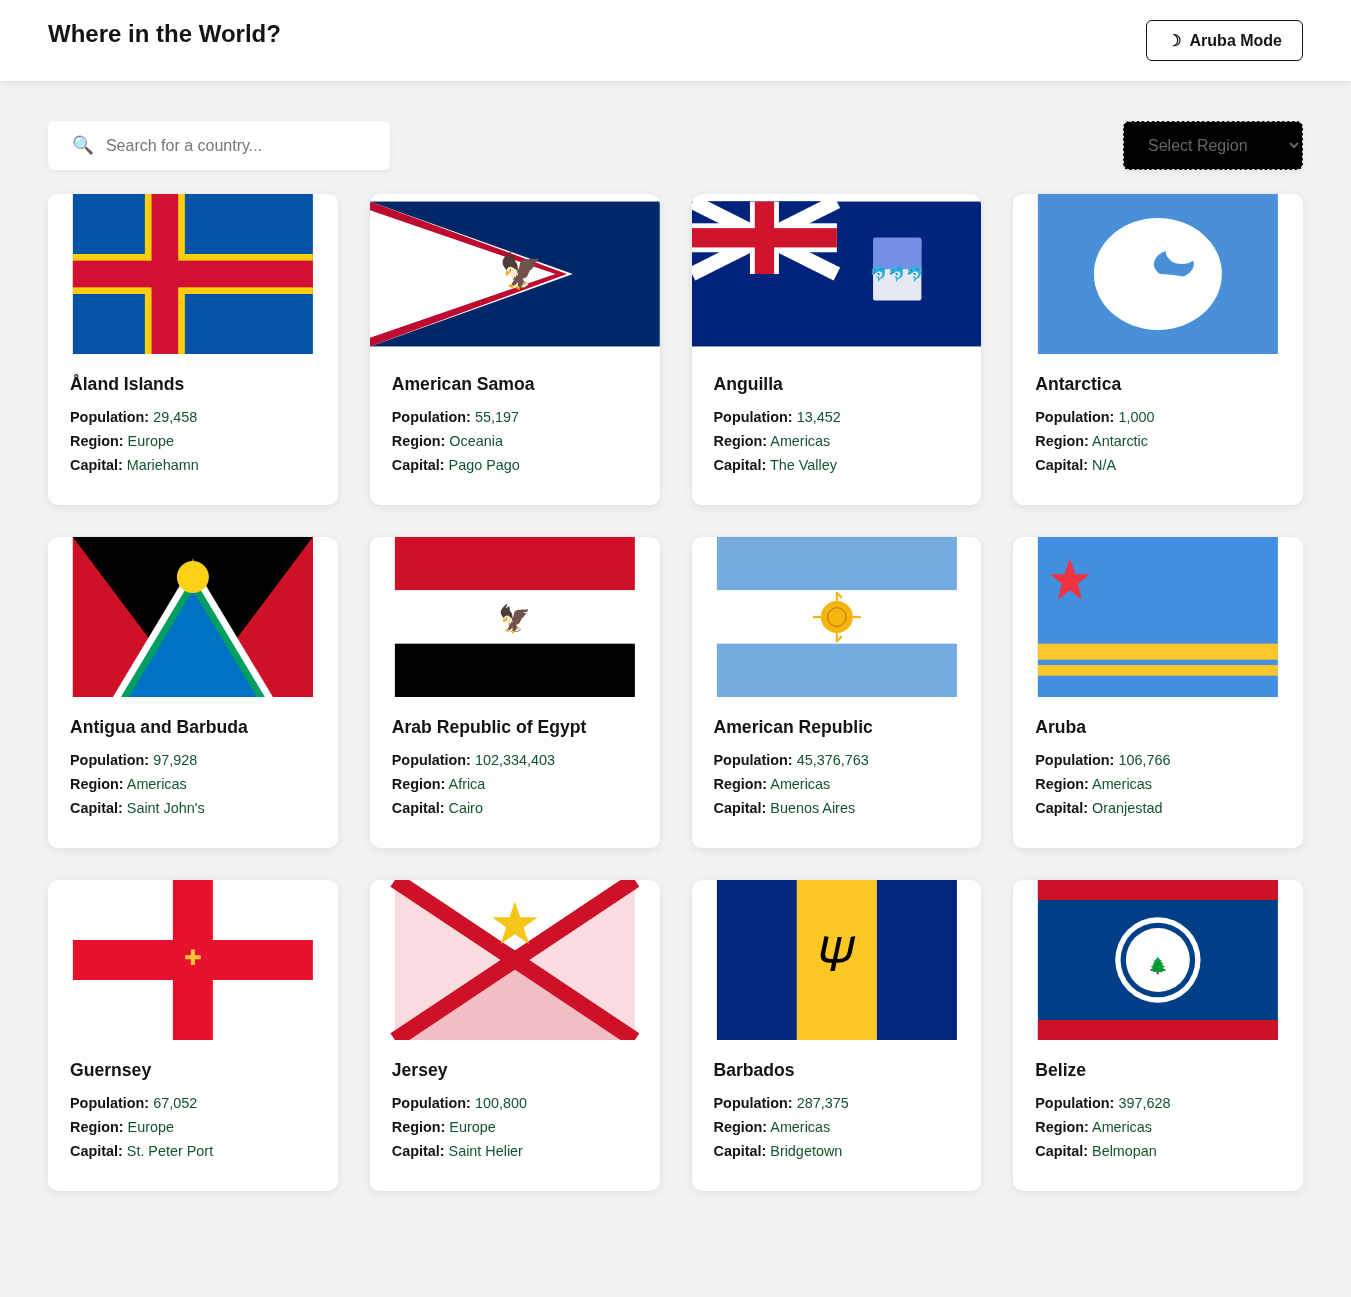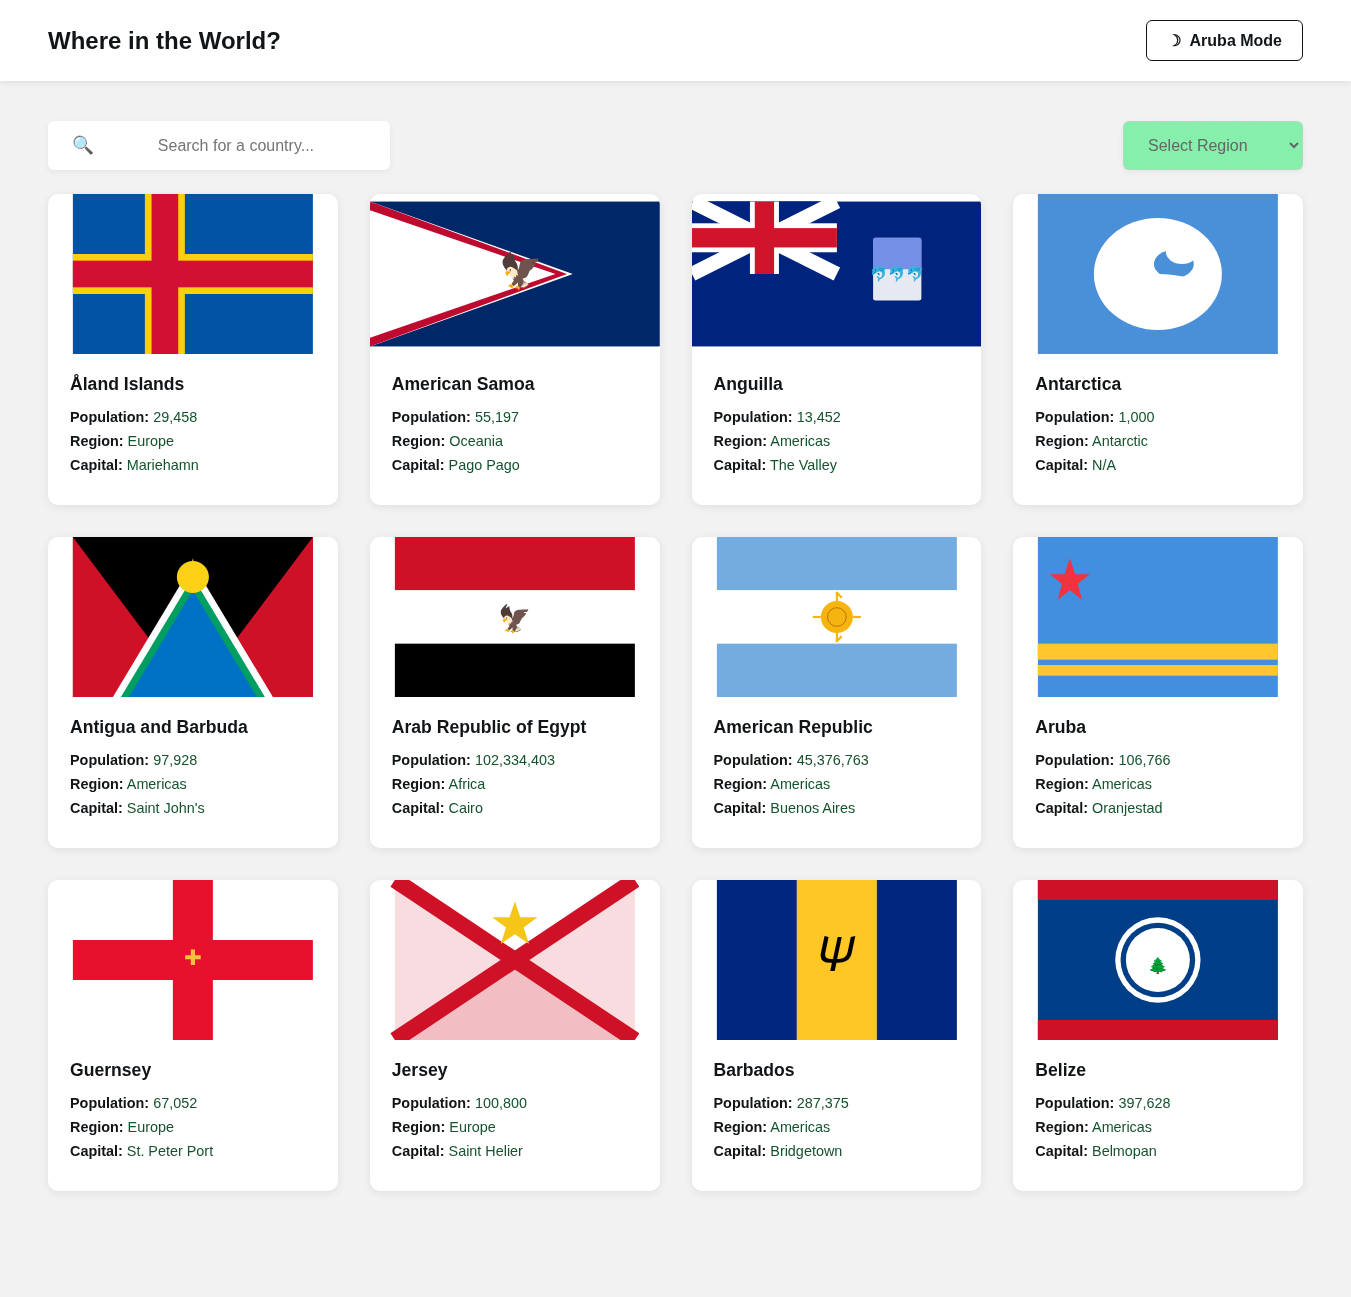--- a/index.html
+++ b/index.html
@@ -6,21 +6,20 @@
     body {
       font-family: 'Segoe UI', Arial, sans-serif;
       background: #f2f2f2;
       color: #111517;
       min-height: 100vh;
     }
     header {
       background: #fff;
       padding: 20px 48px;
       display: flex;
-      align-items: center;
       justify-content: space-between;
       box-shadow: 0 2px 6px rgba(0,0,0,0.08);
     }
     .app-title {
       font-size: 1.5rem;
       font-weight: 800;
       color: #111517;
     }
     .light-mode-btn {
       display: flex;
@@ -54,29 +53,28 @@
       min-width: 340px;
     }
     .search-icon-wrap { color: #aaa; font-size: 1.1rem; }
     .search-input {
       border: none;
       outline: none;
       font-size: 1rem;
       color: #404040;
       background: transparent;
       width: 260px;
-      text-align: center;
     }
     .region-select {
       border: 1.5px dashed #ccc;
       border-radius: 6px;
       padding: 14px 20px;
       font-size: 1rem;
       color: #666;
-      background: #86efac;
+      background: #000000;
       cursor: pointer;
       min-width: 180px;
       box-shadow: 0 2px 6px rgba(0,0,0,0.06);
       appearance: auto;
     }
     .cards-grid {
       display: grid;
       grid-template-columns: repeat(4, 1fr);
       gap: 32px;
       padding: 0 48px 48px 48px;

